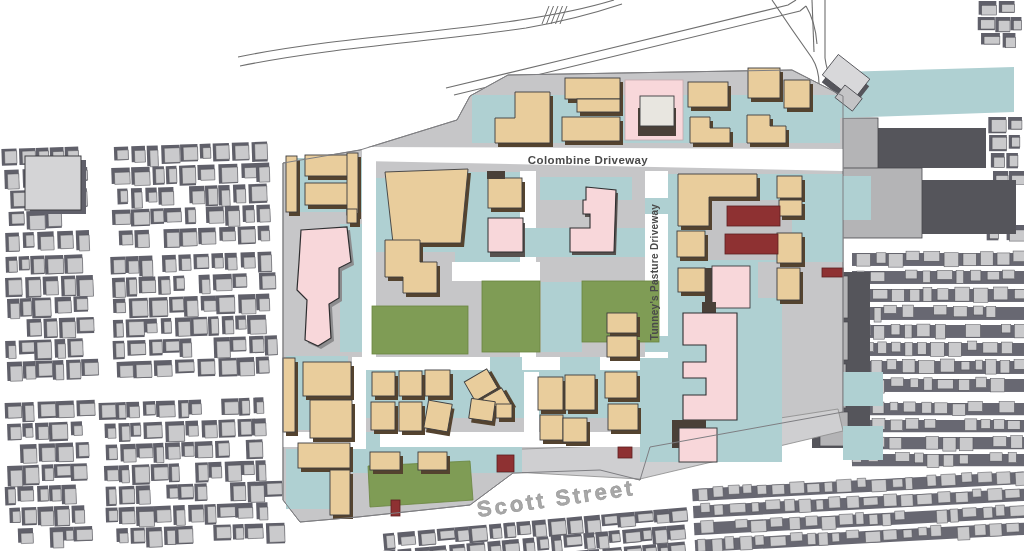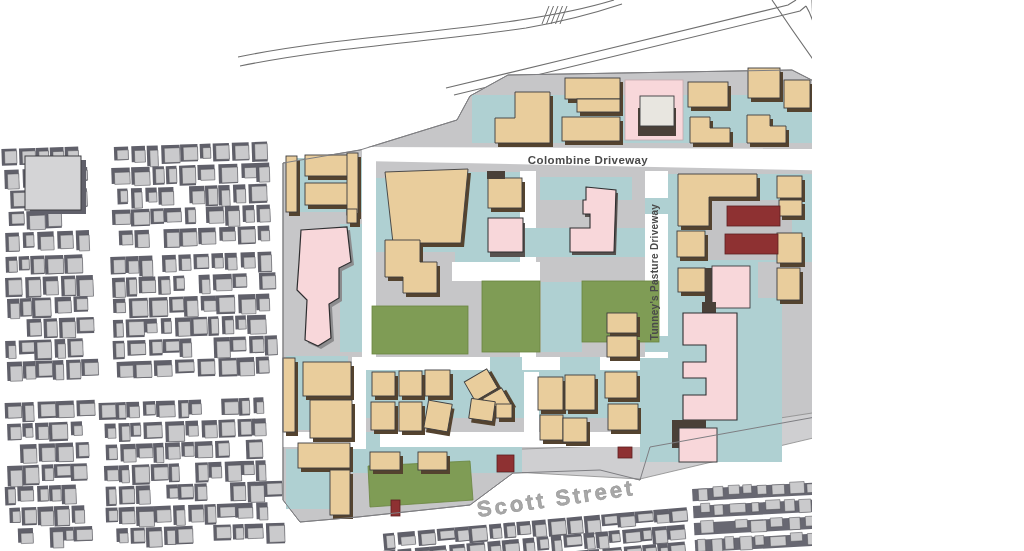--- a/index.html
+++ b/index.html
@@ -1,16 +1,16 @@
 <!DOCTYPE html>
 <html><head>
 <meta charset="utf-8">
 <style>
   html,body{margin:0;padding:0;background:#ffffff}
-  #stage{width:812px;height:551px;position:relative;overflow:hidden;background:#ffffff;
+  #stage{width:1024px;height:551px;position:relative;overflow:hidden;background:#ffffff;
          font-family:"Liberation Sans",sans-serif}
   svg{display:block}
   .lbl{font-family:"Liberation Sans",sans-serif;font-weight:bold}
 </style>
 </head>
 <body>
 
 <div id="stage">
   <svg id="plan" width="1024" height="551" viewBox="0 0 1024 551">
     <g id="layer-roads">

